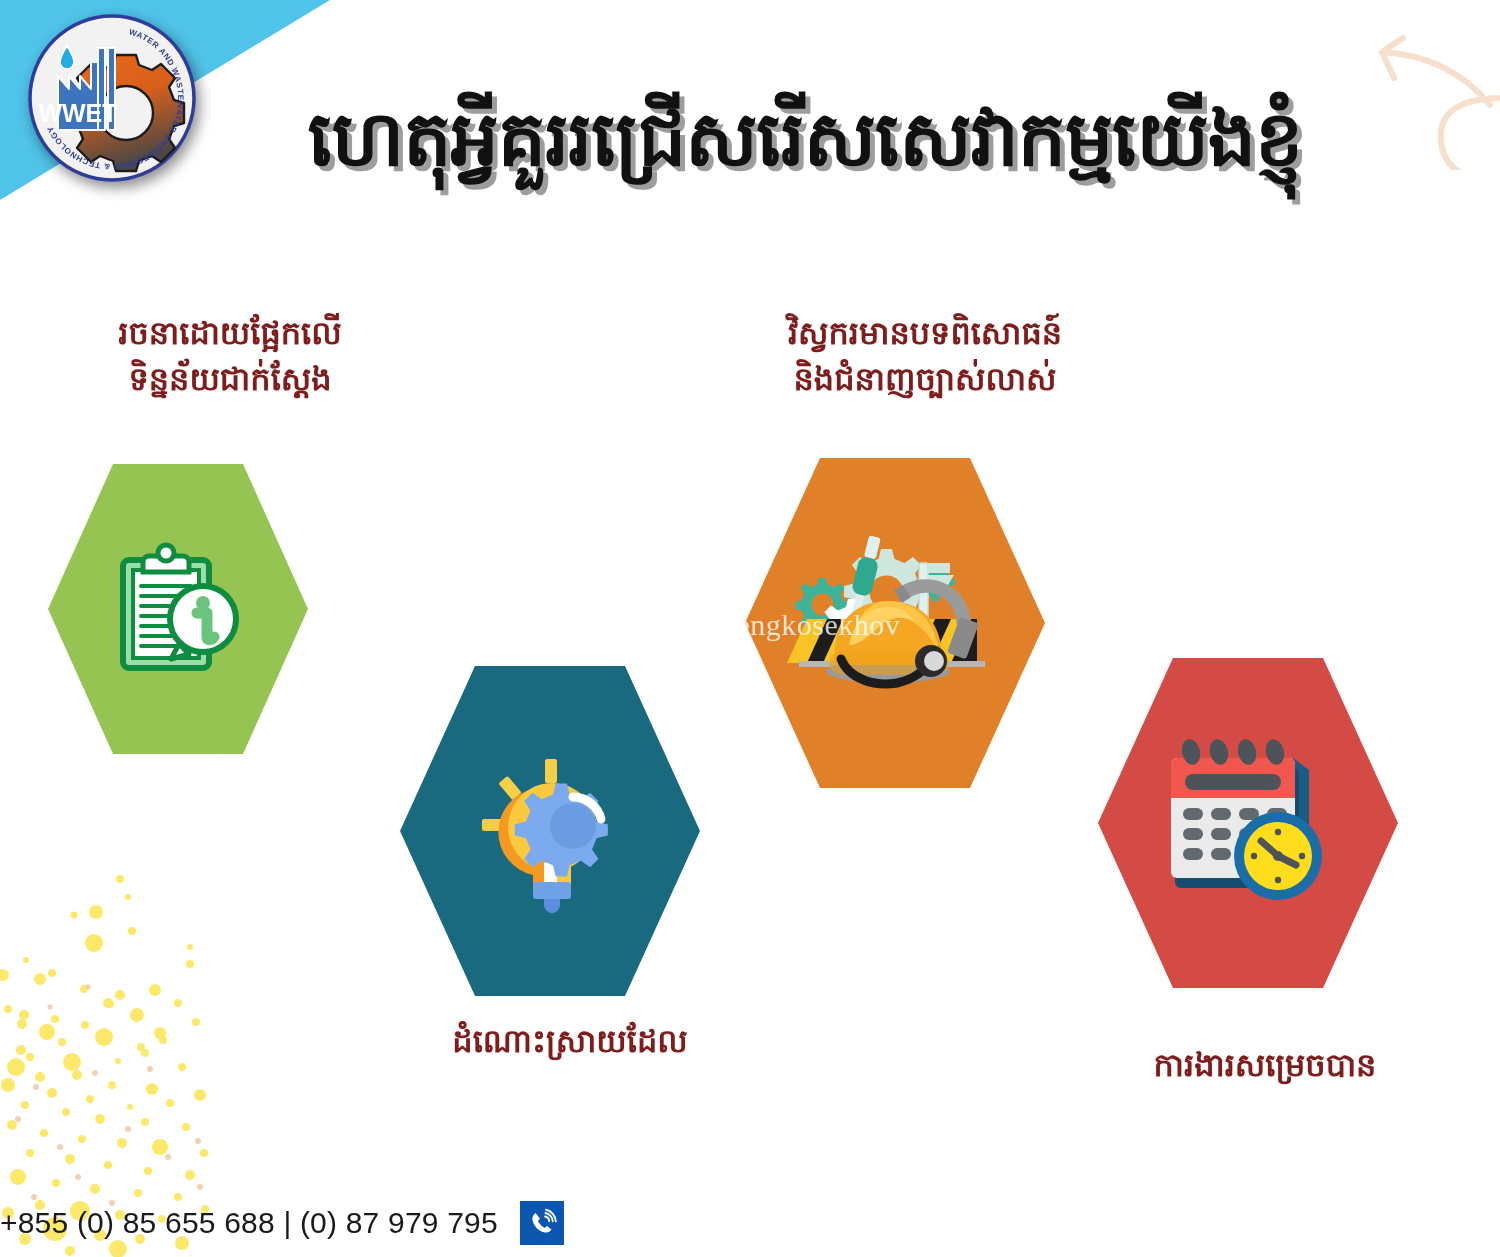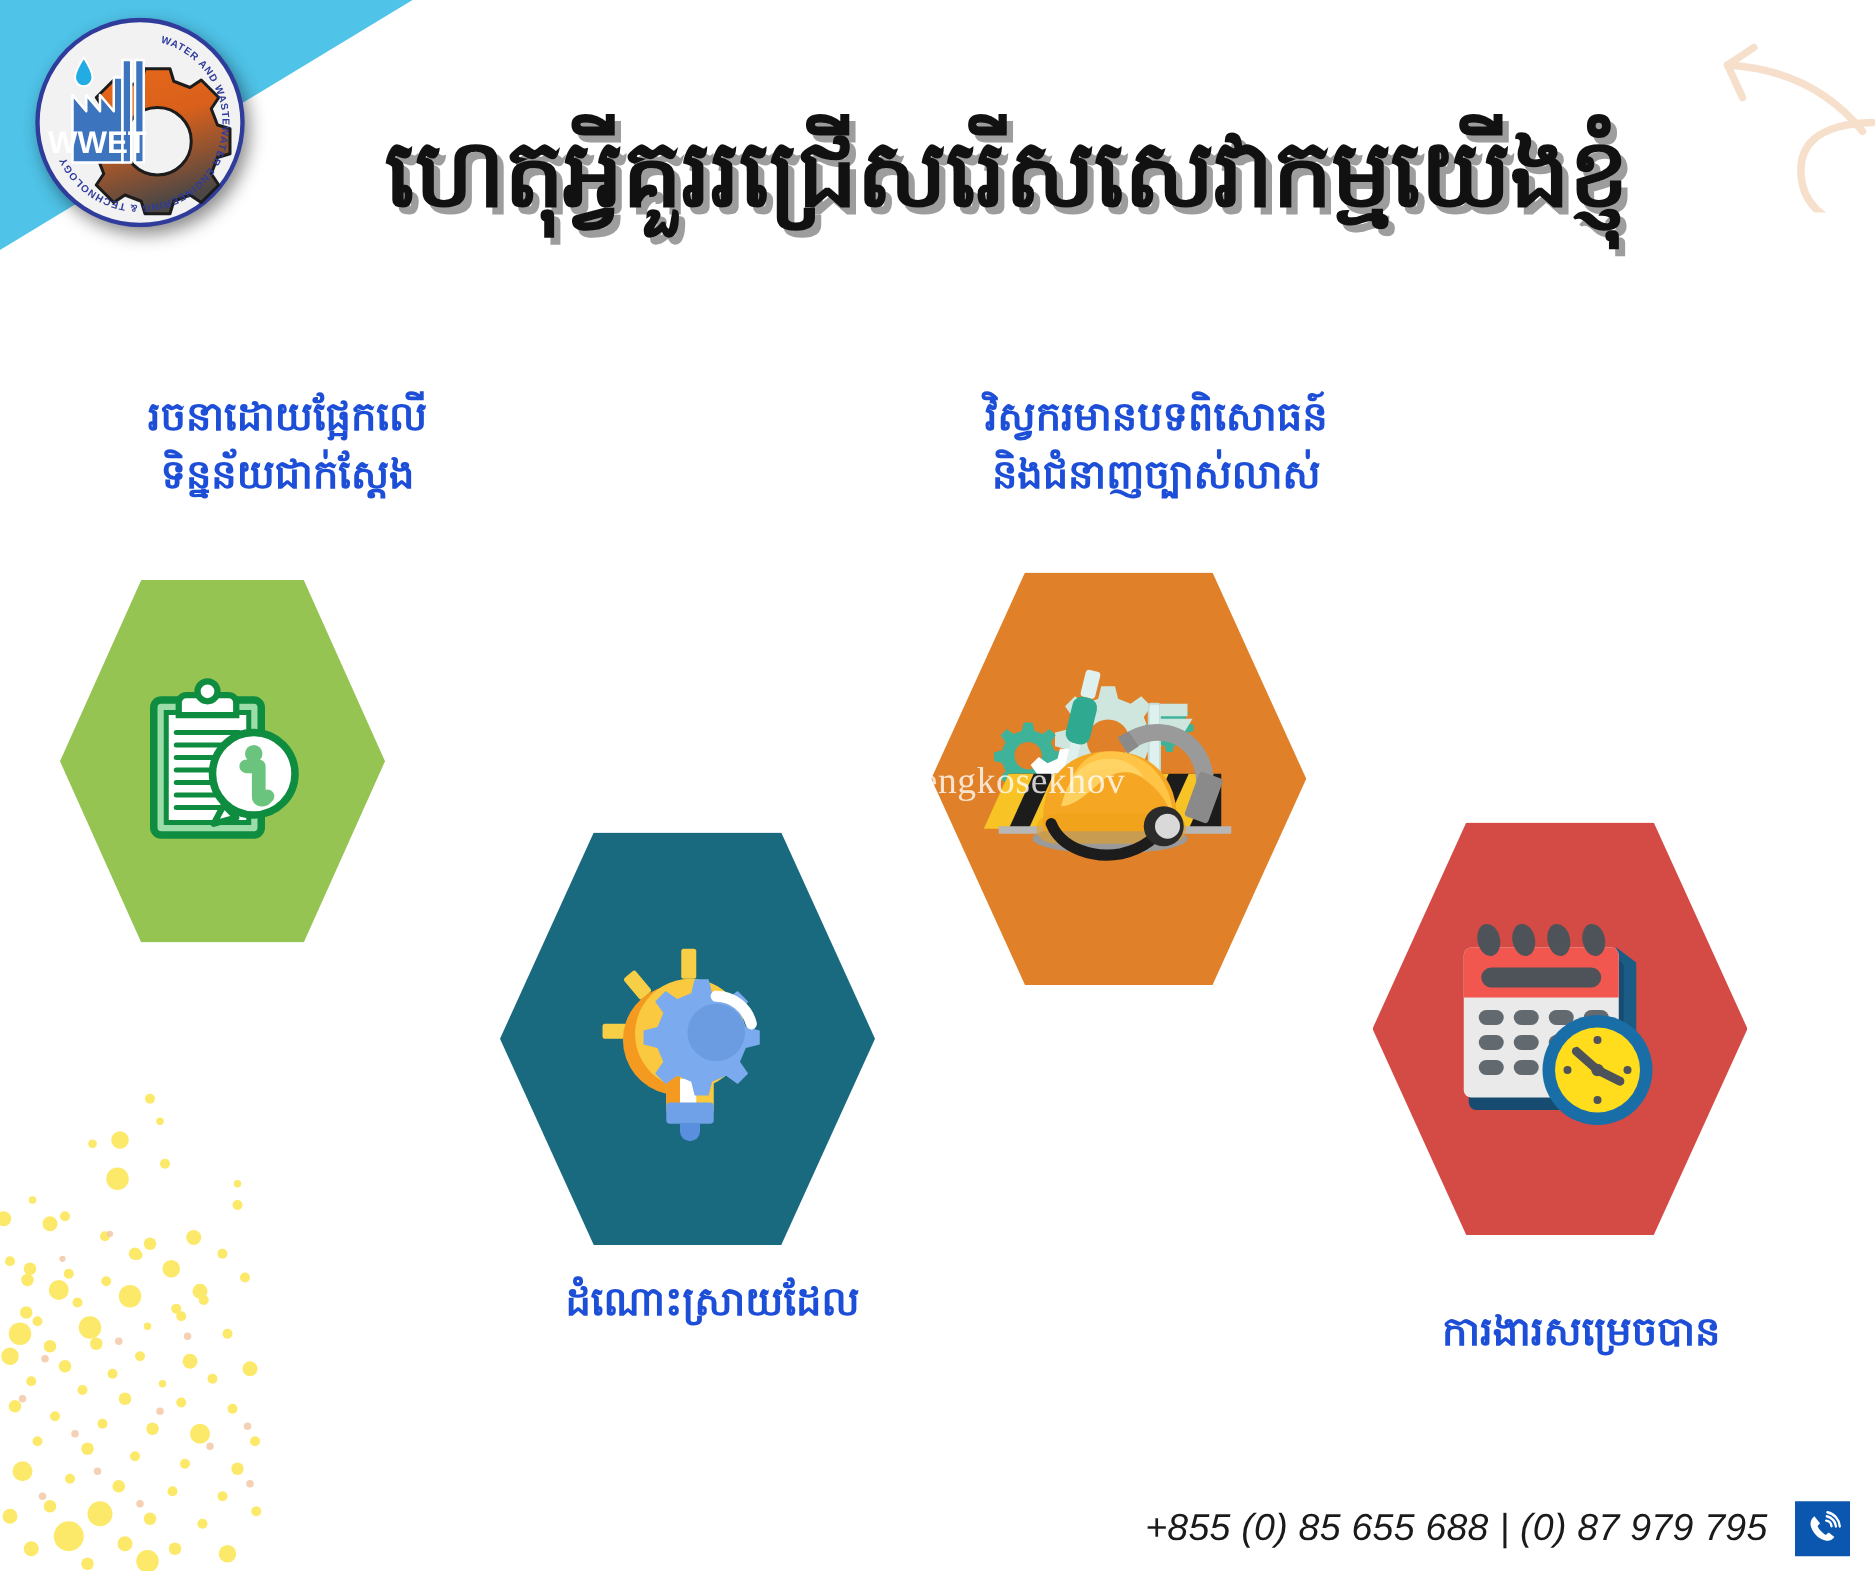--- a/index.html
+++ b/index.html
@@ -76,21 +76,21 @@
 
   
   .caption {
     position: absolute;
     z-index: 4;
     text-align: center;
     font-family: "DejaVu Sans", "Liberation Sans", sans-serif;
     font-weight: 700;
     font-size: 32px;
     line-height: 1.45;
-    color: #1d4ed8;
+    color: #7f1d1d;
   }
   .caption span { display: block; }
 
   .cap-1 { top: 310px; left: 30px;   width: 400px; }
   .cap-2 { top: 310px; left: 700px;  width: 450px; }
   .cap-3 { top: 1018px; left: 360px; width: 420px; }
   .cap-4 { top: 1018px; left: 1065px; width: 400px; margin-top: 24px; }
 
   
   .hex {
@@ -122,24 +122,23 @@
 
   
   .footer {
     position: absolute;
     bottom: 0; left: 0;
     width: 1500px;
     height: 68px;
     z-index: 5;
     display: flex;
     align-items: center;
-    justify-content: flex-end;
+    justify-content: flex-start;
     padding-right: 20px;
     gap: 22px;
-    font-style: italic;
   }
   .footer-divider {
     position: absolute;
     left: 0; bottom: 58px;
     width: 1500px;
     height: 2px;
     background: transparent;
   }
   .footer-phone-text {
     font-family: "Liberation Sans", sans-serif;

